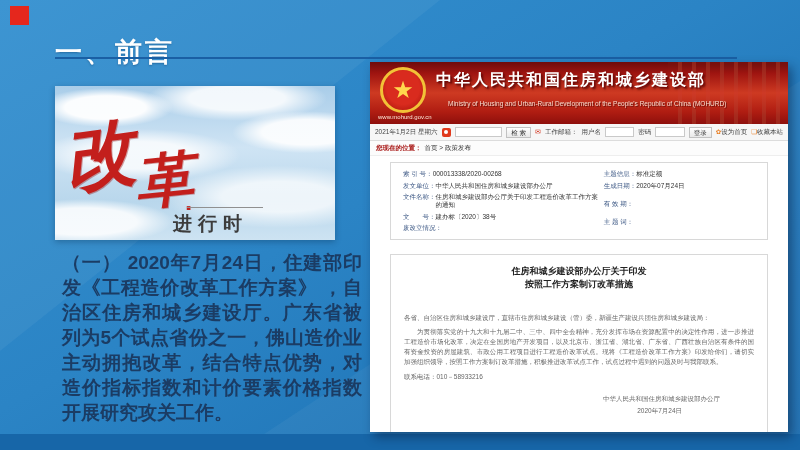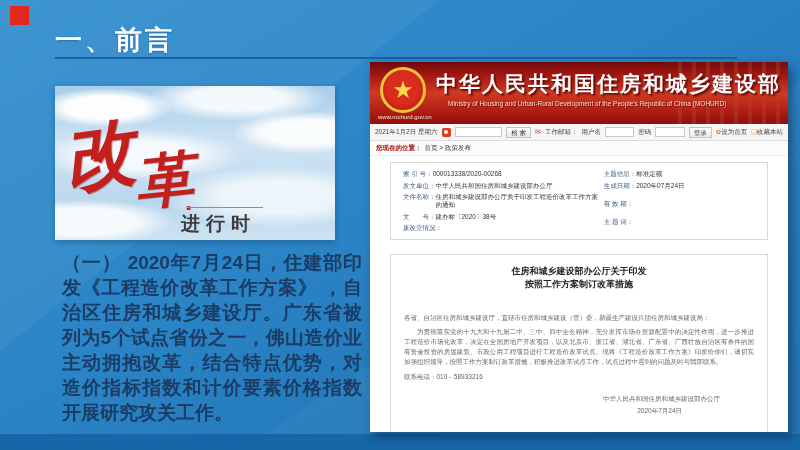--- a/index.html
+++ b/index.html
@@ -9,21 +9,21 @@
 
   
   .bg-shape1 { position:absolute; left:0; top:0; width:800px; height:450px;
     background:rgba(255,255,255,0.05); clip-path:polygon(0 0,55% 0,0 78%); pointer-events:none;}
   .bg-shape2 { position:absolute; left:0; top:0; width:800px; height:450px;
     background:rgba(255,255,255,0.045); clip-path:polygon(100% 18%,100% 100%,30% 100%); pointer-events:none;}
   .bottom-bar { position:absolute; left:0; top:434px; width:800px; height:16px; background:#1766a8; }
 
   .accent-square { position:absolute; left:10px; top:6px; width:19px; height:19px; background:#e5271d; }
 
-  .slide-title { position:absolute; left:55px; top:22px; color:#ffffff; font-size:27px;
+  .slide-title { position:absolute; left:55px; top:34px; color:#ffffff; font-size:27px;
     font-weight:bold; letter-spacing:3px; text-shadow:0 1px 2px rgba(0,40,80,0.35); }
   .title-underline { position:absolute; left:55px; top:57px; width:682px; height:2px; background:#1a5fa4; }
 
   
   .reform-img { position:absolute; left:55px; top:86px; width:280px; height:154px; overflow:hidden;
     background:
       radial-gradient(ellipse 90px 26px at 18% 14%, rgba(255,255,255,0.95) 45%, rgba(255,255,255,0) 75%),
       radial-gradient(ellipse 120px 30px at 65% 8%,  rgba(255,255,255,0.85) 40%, rgba(255,255,255,0) 75%),
       radial-gradient(ellipse 100px 28px at 90% 30%, rgba(255,255,255,0.9) 45%, rgba(255,255,255,0) 75%),
       radial-gradient(ellipse 130px 34px at 30% 45%, rgba(255,255,255,0.8) 40%, rgba(255,255,255,0) 78%),
@@ -33,39 +33,39 @@
     box-shadow:0 2px 6px rgba(0,30,60,0.3); }
   .reform-char1 { position:absolute; left:8px; top:34px; font-size:72px; line-height:1;
     color:#c31f1c; font-weight:bold; font-style:italic; transform:rotate(-8deg);
     font-family:"Liberation Serif", serif; text-shadow:1px 1px 0 rgba(150,20,20,0.4); }
   .reform-char2 { position:absolute; left:80px; top:66px; font-size:58px; line-height:1;
     color:#c31f1c; font-weight:bold; font-style:italic; transform:rotate(-6deg);
     font-family:"Liberation Serif", serif; text-shadow:1px 1px 0 rgba(150,20,20,0.4); }
   .reform-dot { position:absolute; left:130px; top:100px; font-size:26px; color:#c31f1c; font-weight:bold; }
   .reform-line { position:absolute; left:132px; top:121px; width:76px; height:1px; background:#909090; }
   .reform-caption { position:absolute; left:118px; top:125px; font-size:19px; font-weight:bold;
-    color:#3c3c3c; letter-spacing:6px;margin-left:8px; }
+    color:#3c3c3c; letter-spacing:6px; }
 
   .slide-body { position:absolute; left:62px; top:250px; width:300px; font-size:19px;
     font-weight:bold; color:#1b3c64; line-height:25px; text-align:justify; }
 
   
   .site-panel { position:absolute; left:370px; top:62px; width:418px; height:370px;
     background:#ffffff; box-shadow:4px 5px 10px rgba(0,20,50,0.45); overflow:hidden; }
 
   .site-banner { position:relative; width:100%; height:62px; overflow:hidden;
     background:linear-gradient(180deg,#6e0b0b 0%,#9e1410 18%,#ce3a22 50%,#b01d12 80%,#8e0f0c 100%); }
   .banner-photo { position:absolute; right:0; top:0; width:120px; height:62px; opacity:0.55;
     background:repeating-linear-gradient(90deg,#7c1410 0 10px,#a8392a 10px 14px),
                linear-gradient(180deg,#5d0a08,#993324); mix-blend-mode:lighten; }
   .emblem { position:absolute; left:10px; top:5px; width:46px; height:46px; border-radius:50%;
     background:radial-gradient(circle at 50% 45%, #d92b1e 55%, #a01008 100%);
     border:3px solid #f2c237; display:flex; align-items:center; justify-content:center; }
   .emblem-star { color:#ffd84d; font-size:24px; line-height:1; }
-  .banner-title { position:absolute; left:66px; top:8px; font-size:21px; font-weight:bold;
+  .banner-title { position:absolute; left:66px; top:8px; font-size:16px; font-weight:bold;
     color:#ffffff; letter-spacing:2px; white-space:nowrap;
     text-shadow:1px 1px 0 #7a0c08, 2px 2px 2px rgba(60,0,0,0.7); }
   .banner-sub { position:absolute; left:78px; top:38px; font-size:6.5px; color:#f5ddd0;
     white-space:nowrap; text-shadow:1px 1px 0 rgba(90,10,5,0.8); }
   .banner-url { position:absolute; left:8px; top:52px; font-size:6px; color:#ffe9d8; }
 
   .site-toolbar { display:flex; align-items:center; gap:4px; height:17px; padding:0 5px;
     background:#f6f6f6; border-bottom:1px solid #dcdcdc; font-size:6.5px; color:#444; white-space:nowrap; }
   .tb-icon-red { width:9px; height:9px; background:#e03a1d; border-radius:2px; position:relative; flex:none;}
   .tb-icon-red::after { content:""; position:absolute; left:2.5px; top:2.5px; width:4px; height:4px;

